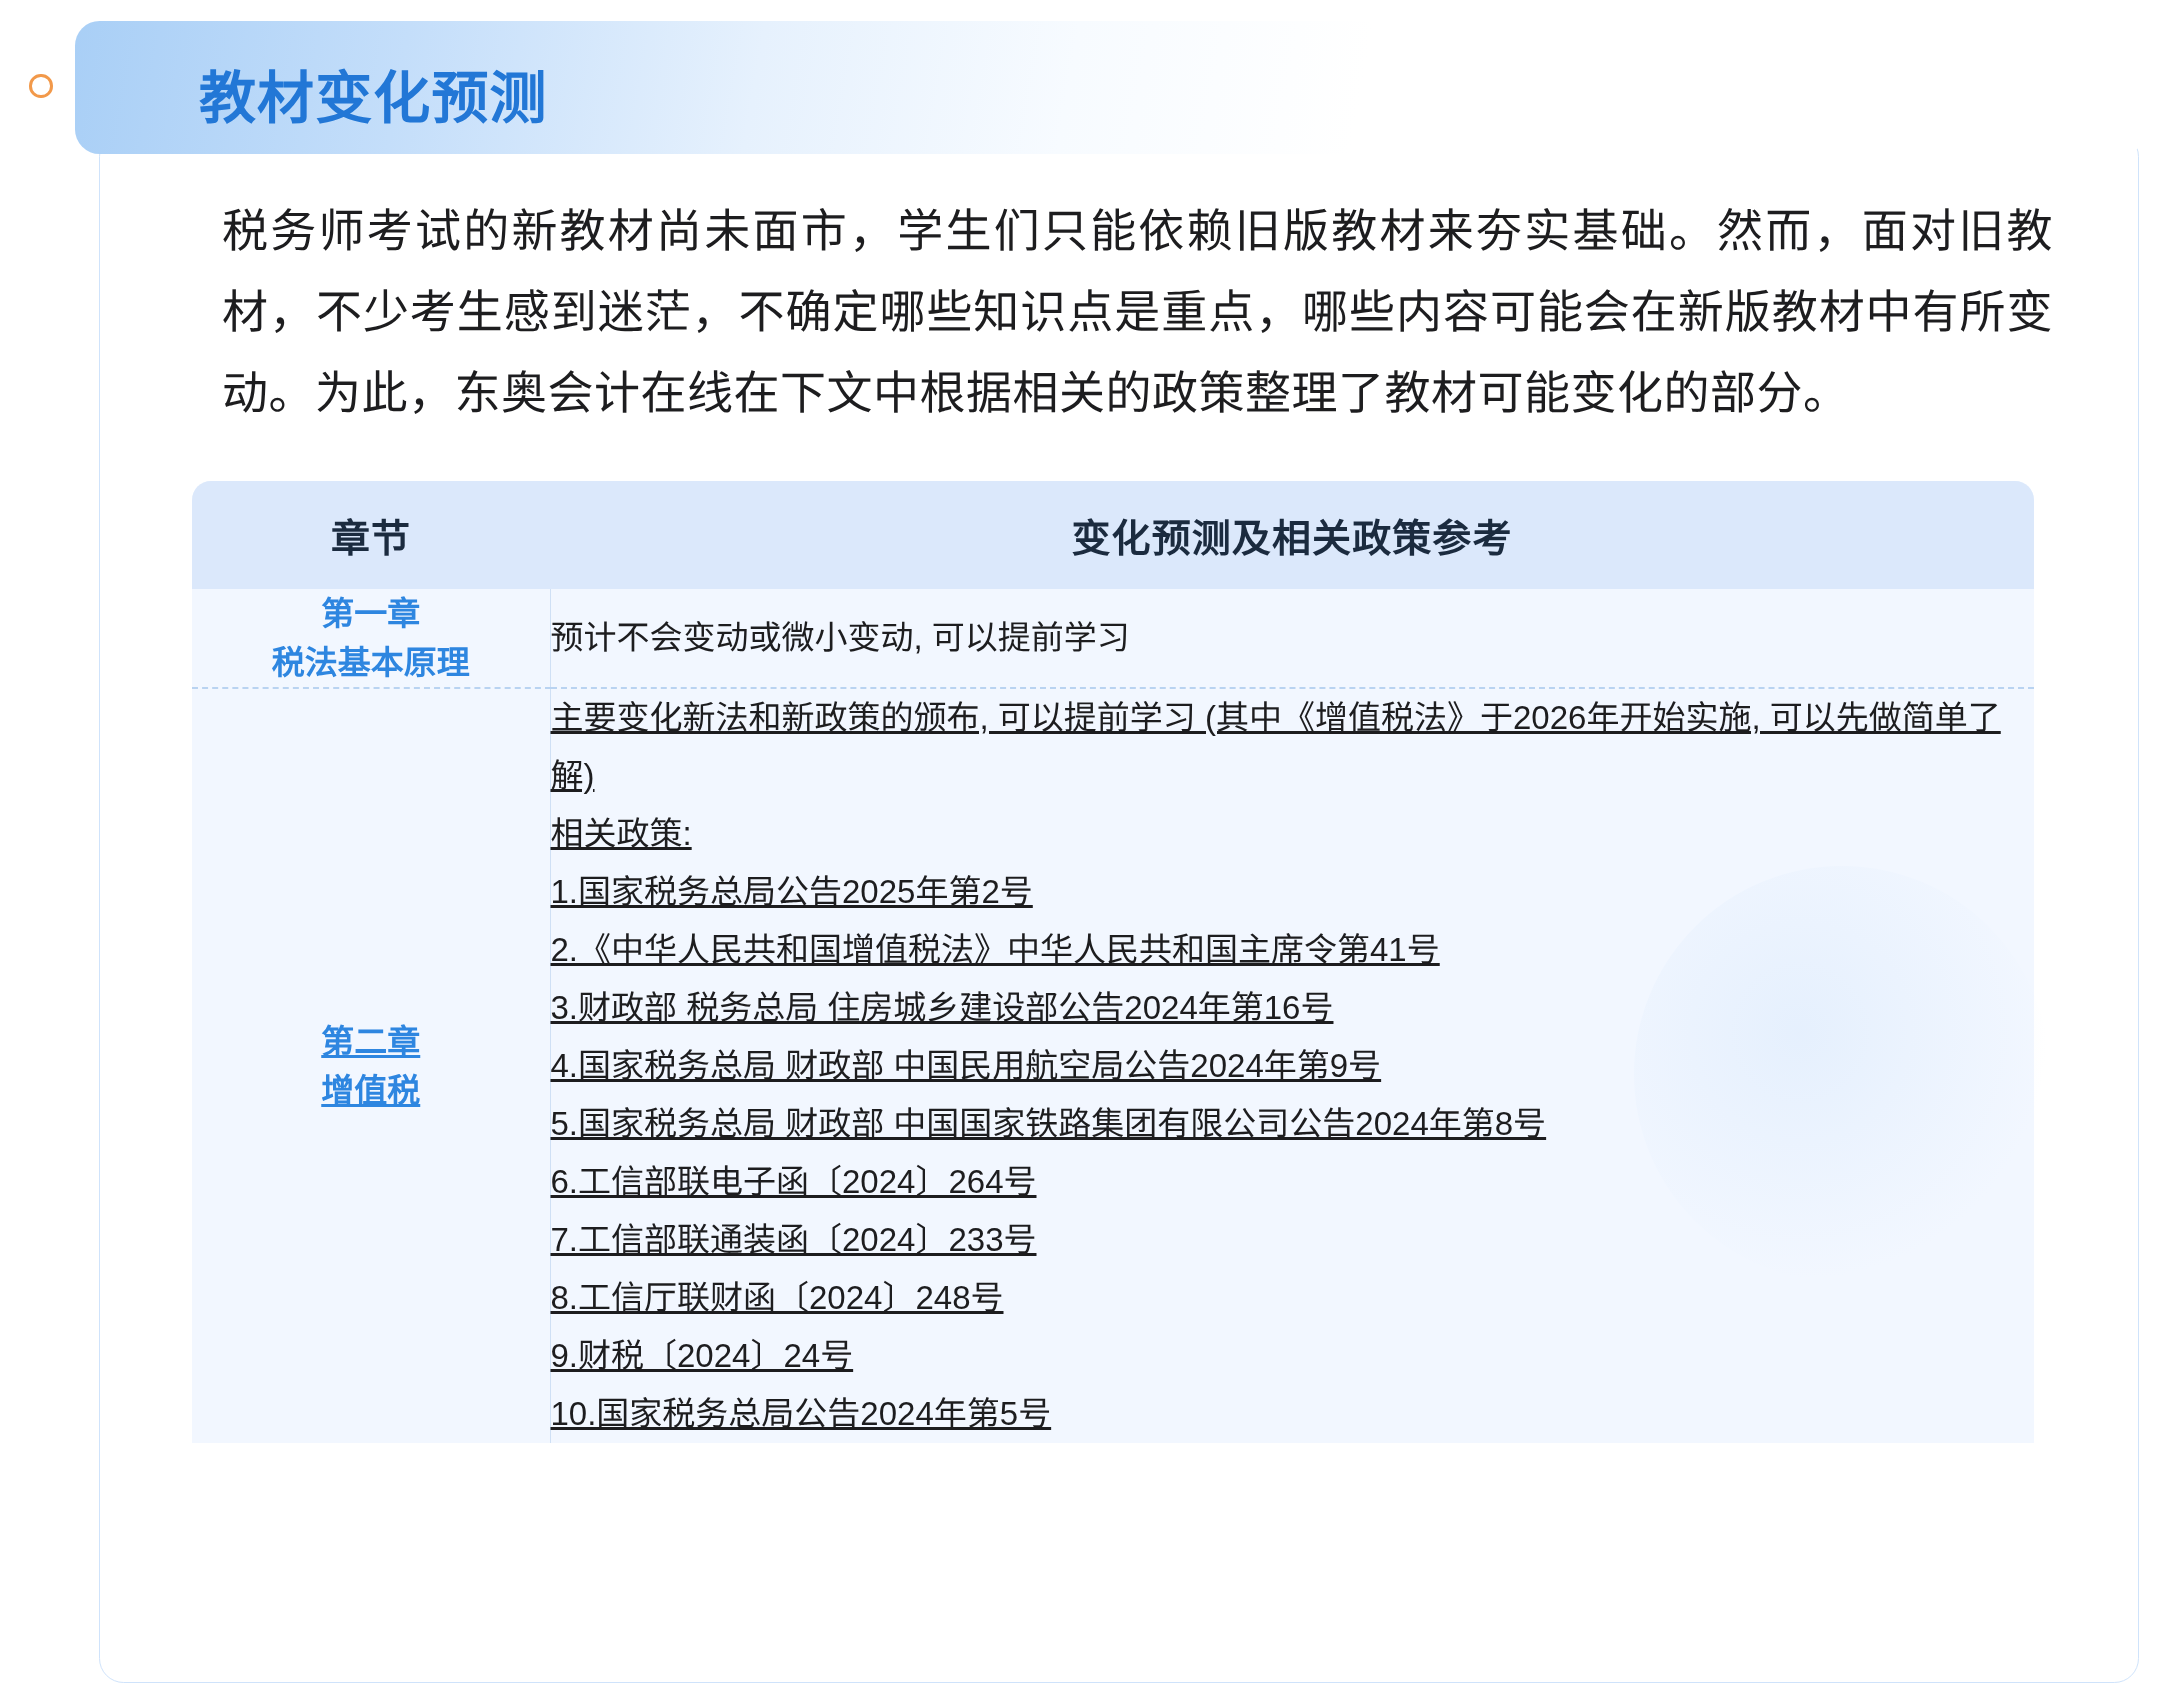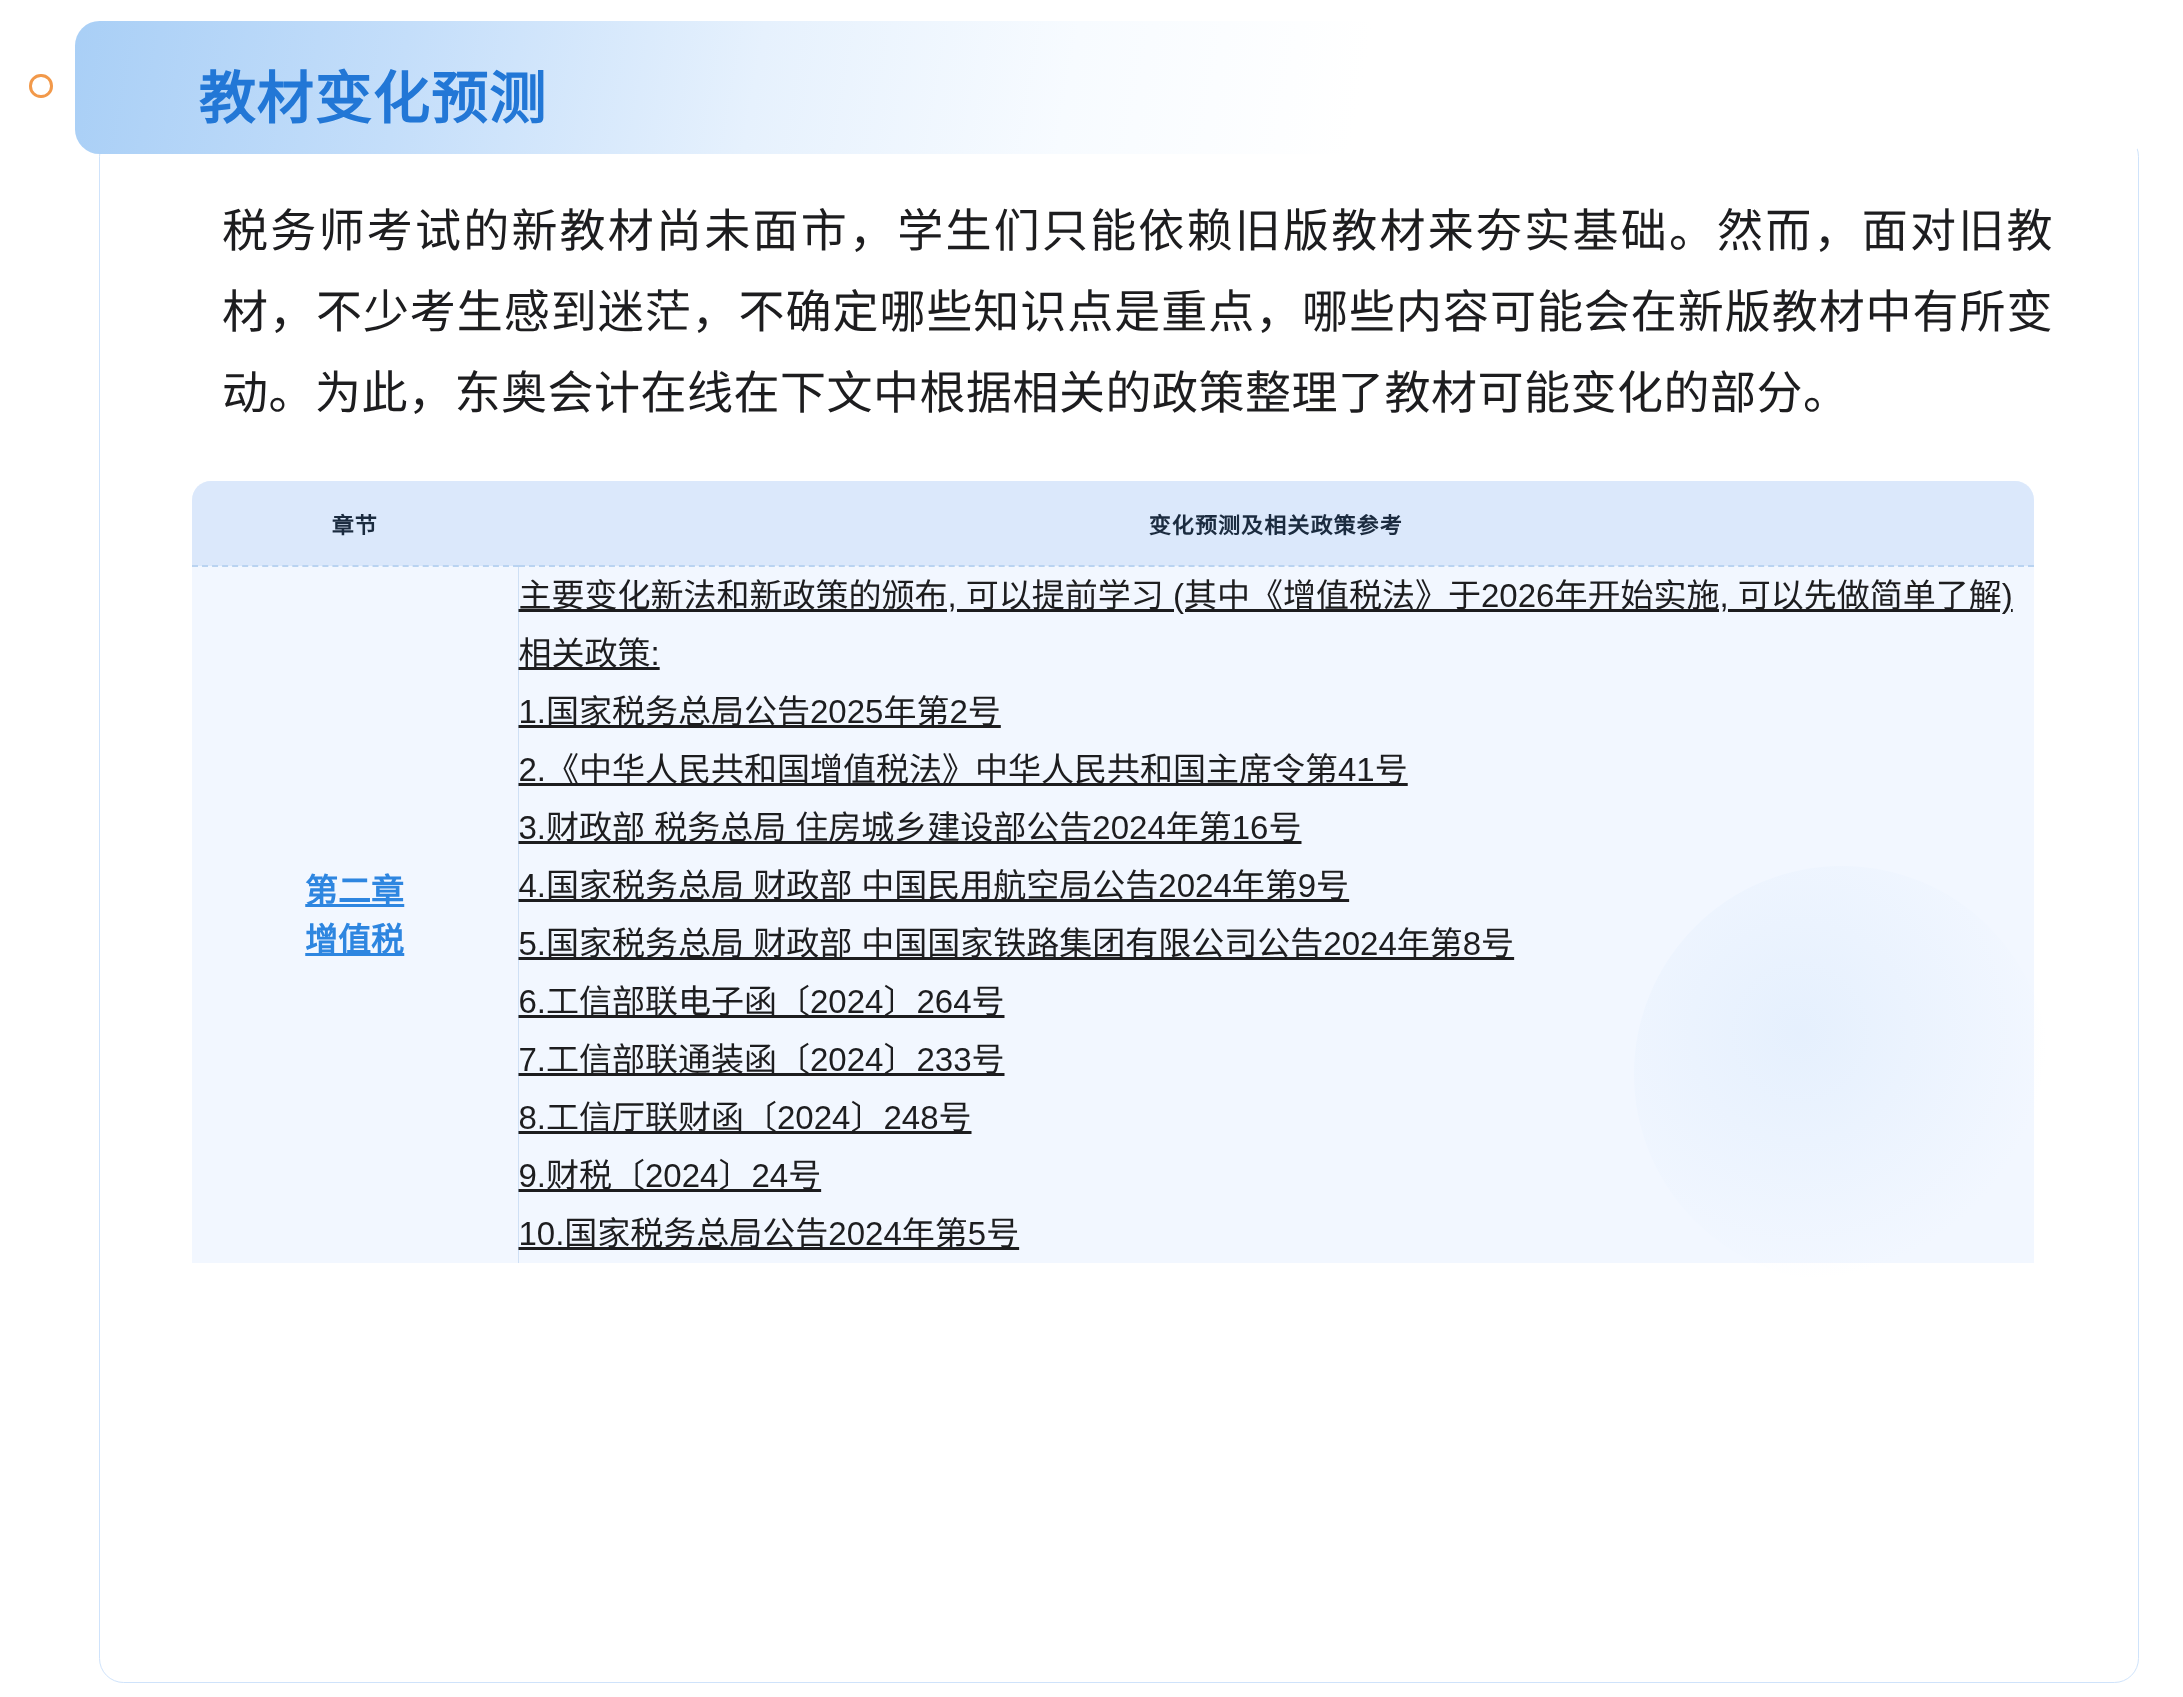--- a/index.html
+++ b/index.html
@@ -98,23 +98,23 @@
 
   table.change-table {
     width: 100%;
     border-collapse: collapse;
     table-layout: fixed;
   }
 
   table.change-table thead th {
     background: #dbe8fb;
     color: #1b2b3f;
-    font-size: 22px;
+    font-size: 39px;
     font-weight: 700;
-    padding: 26px 0;
+    padding: 26px 16px;
     letter-spacing: 1.1px;
   }
   thead th.col-chapter { width: 326px; }
 
   table.change-table td {
     vertical-align: middle;
     background: #f2f7ff;
     padding: 0;
   }
 
@@ -173,20 +173,29 @@
 
   <div class="table-wrap">
     <table class="change-table">
       <thead>
         <tr>
           <th class="col-chapter">章节</th>
           <th>变化预测及相关政策参考</th>
         </tr>
       </thead>
       <tbody>
+        <tr>
+          <td class="chapter-cell">
+            <span>第一章</span><br>
+            <span>税法基本原理</span>
+          </td>
+          <td class="content-cell">
+            <span class="content-line">预计不会变动或微小变动, 可以提前学习</span>
+          </td>
+        </tr>
         <tr class="row-divider">
           <td class="chapter-cell">
             <span>第二章</span><br>
             <span>增值税</span>
           </td>
           <td class="content-cell">
             <span class="content-line">主要变化新法和新政策的颁布, 可以提前学习 (其中《增值税法》于2026年开始实施, 可以先做简单了解)</span>
             <span class="content-line">相关政策:</span>
             <span class="content-line">1.国家税务总局公告2025年第2号</span>
             <span class="content-line">2.《中华人民共和国增值税法》中华人民共和国主席令第41号</span>

